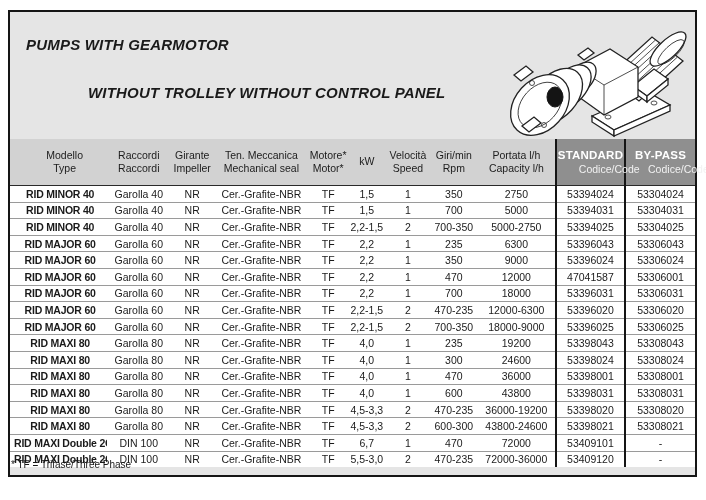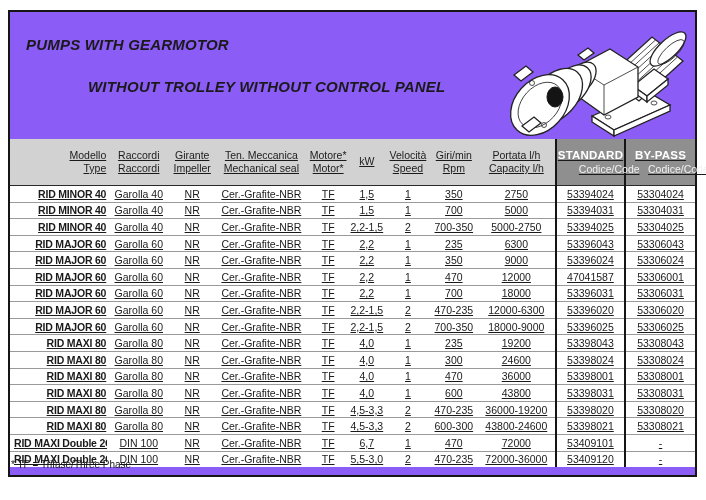--- a/index.html
+++ b/index.html
@@ -1,40 +1,40 @@
 <!DOCTYPE html>
 <html><head>
 <meta charset="utf-8">
 <style>
   html,body{margin:0;padding:0;background:#fff;}
   body{width:706px;height:500px;position:relative;overflow:hidden;
        font-family:"Liberation Sans",sans-serif;color:#1a1a1a;}
 
   .page-frame{position:absolute;left:8px;top:10px;width:685px;height:463px;
-              border:2.5px solid #151515;background:#8b5cf6;text-decoration:underline;}
+              border:2.5px solid #151515;background:#e5e5e5;}
 
   .top-section{position:relative;height:127px;overflow:hidden;}
   .title-1{position:absolute;left:16px;top:24px;font-size:15px;font-weight:bold;
            font-style:italic;letter-spacing:.2px;white-space:nowrap;}
-  .title-2{position:absolute;left:78px;top:66px;font-size:15px;font-weight:bold;
+  .title-2{position:absolute;left:78px;top:72px;font-size:15px;font-weight:bold;
            font-style:italic;letter-spacing:.2px;white-space:nowrap;text-align:right;}
   .pump-art{position:absolute;right:1px;top:1px;width:202px;height:125px;}
 
   table.spec{width:100%;border-collapse:collapse;table-layout:fixed;}
   thead th{background:#d2d2d2;font-weight:normal;font-size:10.5px;line-height:1.25;
            color:#1c1c1c;height:42px;vertical-align:middle;padding:2px 1px;
            border-bottom:1.5px solid #2a2a2a;}
   thead th.dark{background:#8f8f8f;color:#ffffff;}
   thead th.dark .h1{font-weight:bold;font-size:11.5px;letter-spacing:.2px;}
   thead th.dark .h2{color:#f2f2f2;margin-left:21px;}
-  thead th:first-child{text-align:right;padding-left:13px;}
+  thead th:first-child{text-align:center;padding-left:13px;}
   tbody td{font-size:10.5px;text-align:center;height:15.6px;padding:0 1px;
            white-space:nowrap;overflow:hidden;background:#fff;}
   tbody tr + tr td{border-top:1px solid #9a9a9a;}
-  td.model{text-align:right;font-weight:bold;padding-left:4px;letter-spacing:-0.2px;}
+  td.model{text-align:center;font-weight:bold;padding-left:4px;letter-spacing:-0.2px;}
   th:nth-child(10),td:nth-child(10){border-left:2.5px solid #151515;text-align:center;}
   th:nth-child(11),td:nth-child(11){border-left:2.5px solid #151515;}
 
   .footnote{position:absolute;left:11px;top:459px;font-size:10px;color:#151515;}
   svg .fc{fill:#fff;stroke:#222;stroke-width:1.3;}
   svg .fn{fill:none;stroke:#222;stroke-width:0.8;}
 </style>
 </head>
 <body>
 

